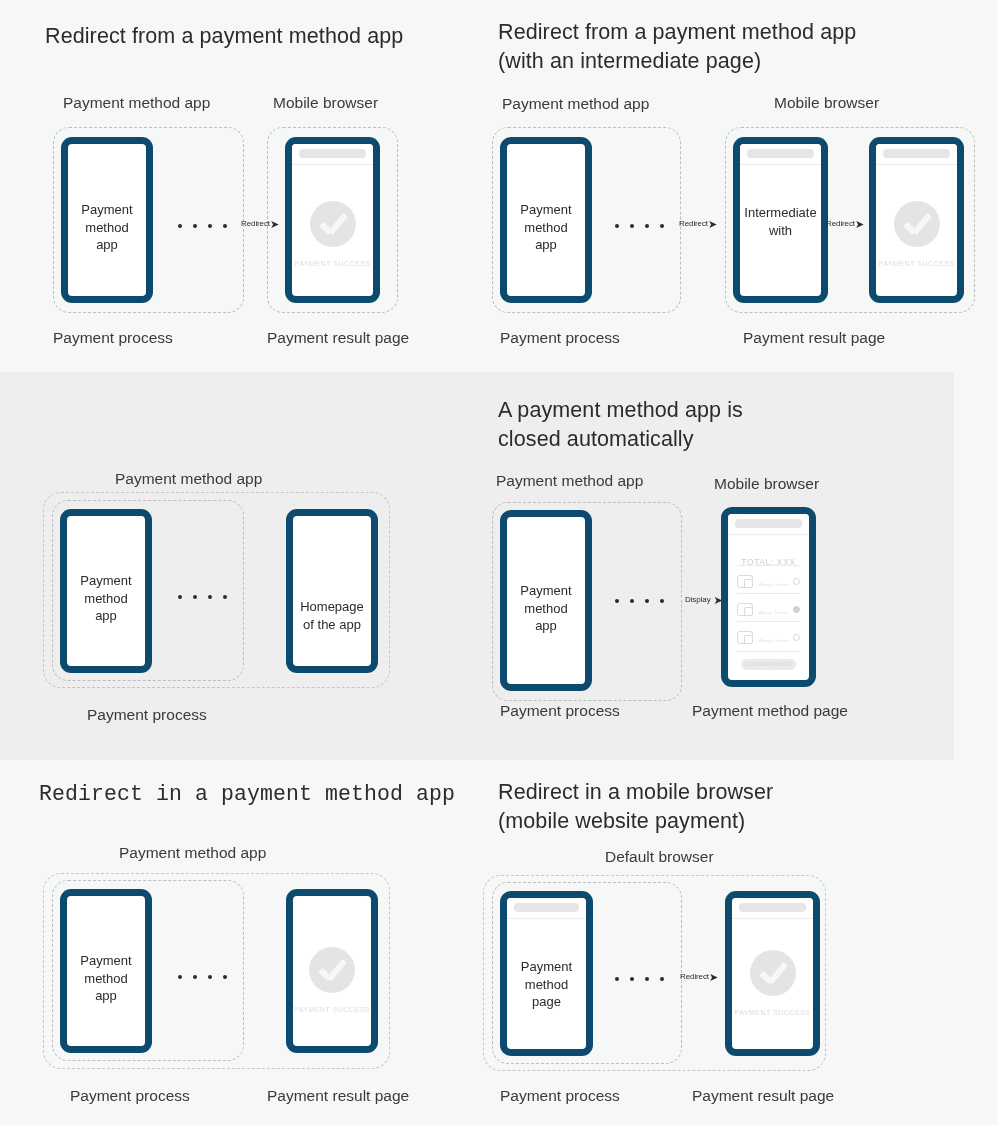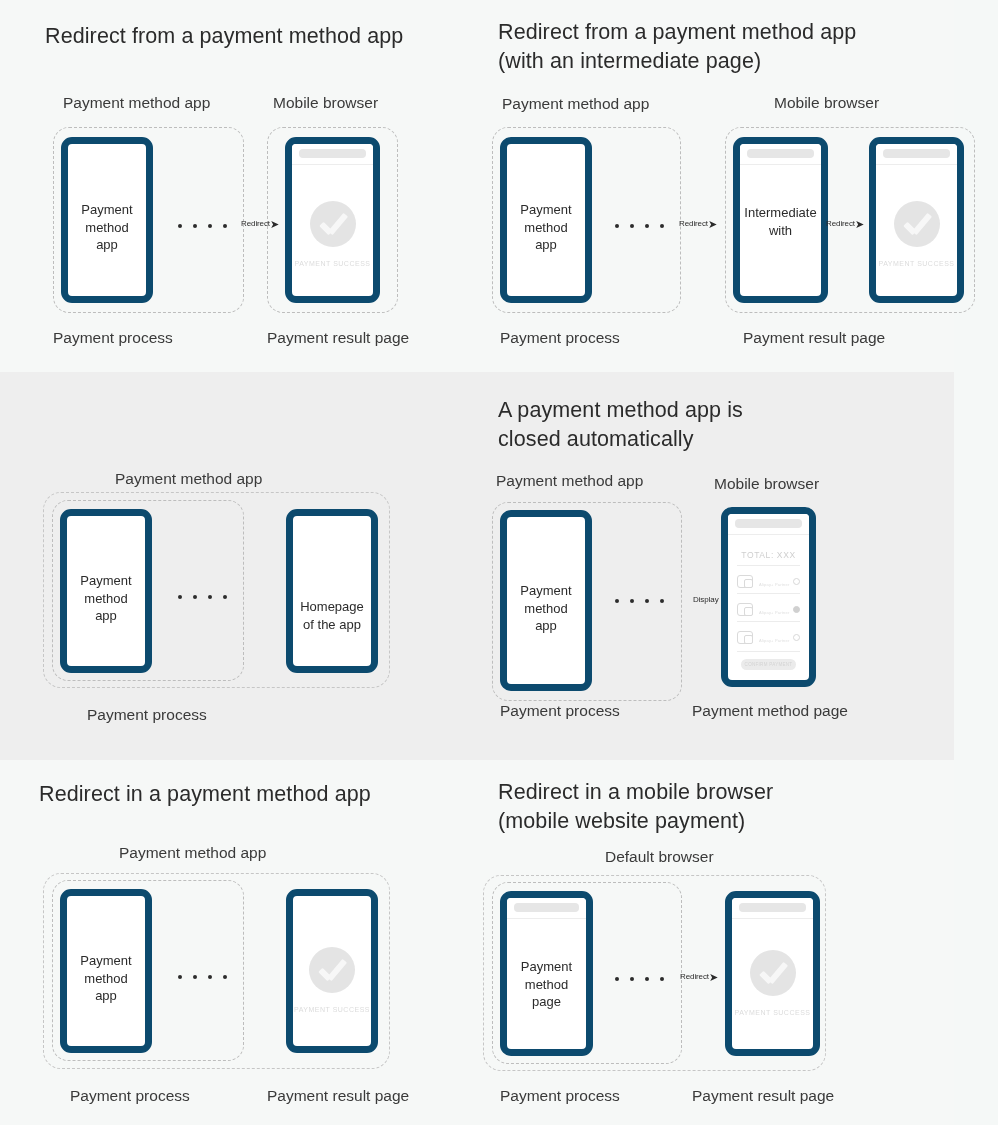--- a/index.html
+++ b/index.html
@@ -169,21 +169,21 @@
     margin-left: 0px;
     font-size: 11px;
     line-height: 8px;
     color: #2b2b2b;
   }
 
   
   .pm-total {
     position: absolute;
     left: 0; right: 0;
-    top: 36px;
+    top: 43px;
     text-align: center;
     font-size: 8.5px;
     letter-spacing: 0.6px;
     color: #cfcfcf;
   }
   .pm-rule {
     position: absolute;
     left: 9px; right: 9px;
     height: 1px;
     background: #ececec;
@@ -396,21 +396,21 @@
 app</div>
       </div>
 
       <div class="dots" style="left:130px; top:227px;">
         <span></span>
         <span></span>
         <span></span>
         <span></span>
       </div>
 
-      <div class="arrow" style="left:208px; top:223px;">
+      <div class="arrow" style="left:200px; top:223px;">
         <span class="arrow-text">Display</span>
         <span class="arrow-head" style="margin-left:3px;">➤</span>
       </div>
 
       <div class="phone" style="left:236px; top:135px; width:95px; height:180px;">
         <div class="browser-bar"></div>
 
         <div class="pm-total">TOTAL: XXX</div>
         <div class="pm-rule" style="top:51px;"></div>
 
@@ -452,21 +452,21 @@
     </div>
 
   </div>
 </div>
 
 <div class="band band-light band-3">
   <div class="band-inner">
 
     <div class="panel panel-left">
 
-      <div class="panel-title" style="left:24px; top:20px;">Redirect in a payment method app</div>
+      <div class="panel-title" style="left:24px; top:20px;font-family:Liberation Mono, monospace;">Redirect in a payment method app</div>
 
       <div class="group-label" style="left:104px; top:84px;">Payment method app</div>
 
       <div class="dashbox-outer" style="left:28px; top:113px; width:347px; height:196px;"></div>
       <div class="dashbox" style="left:37px; top:120px; width:192px; height:181px;"></div>
 
       <div class="phone" style="left:45px; top:129px; width:92px; height:164px;">
         <div class="phone-label" style="top:56px;">Payment
 method
 app</div>

